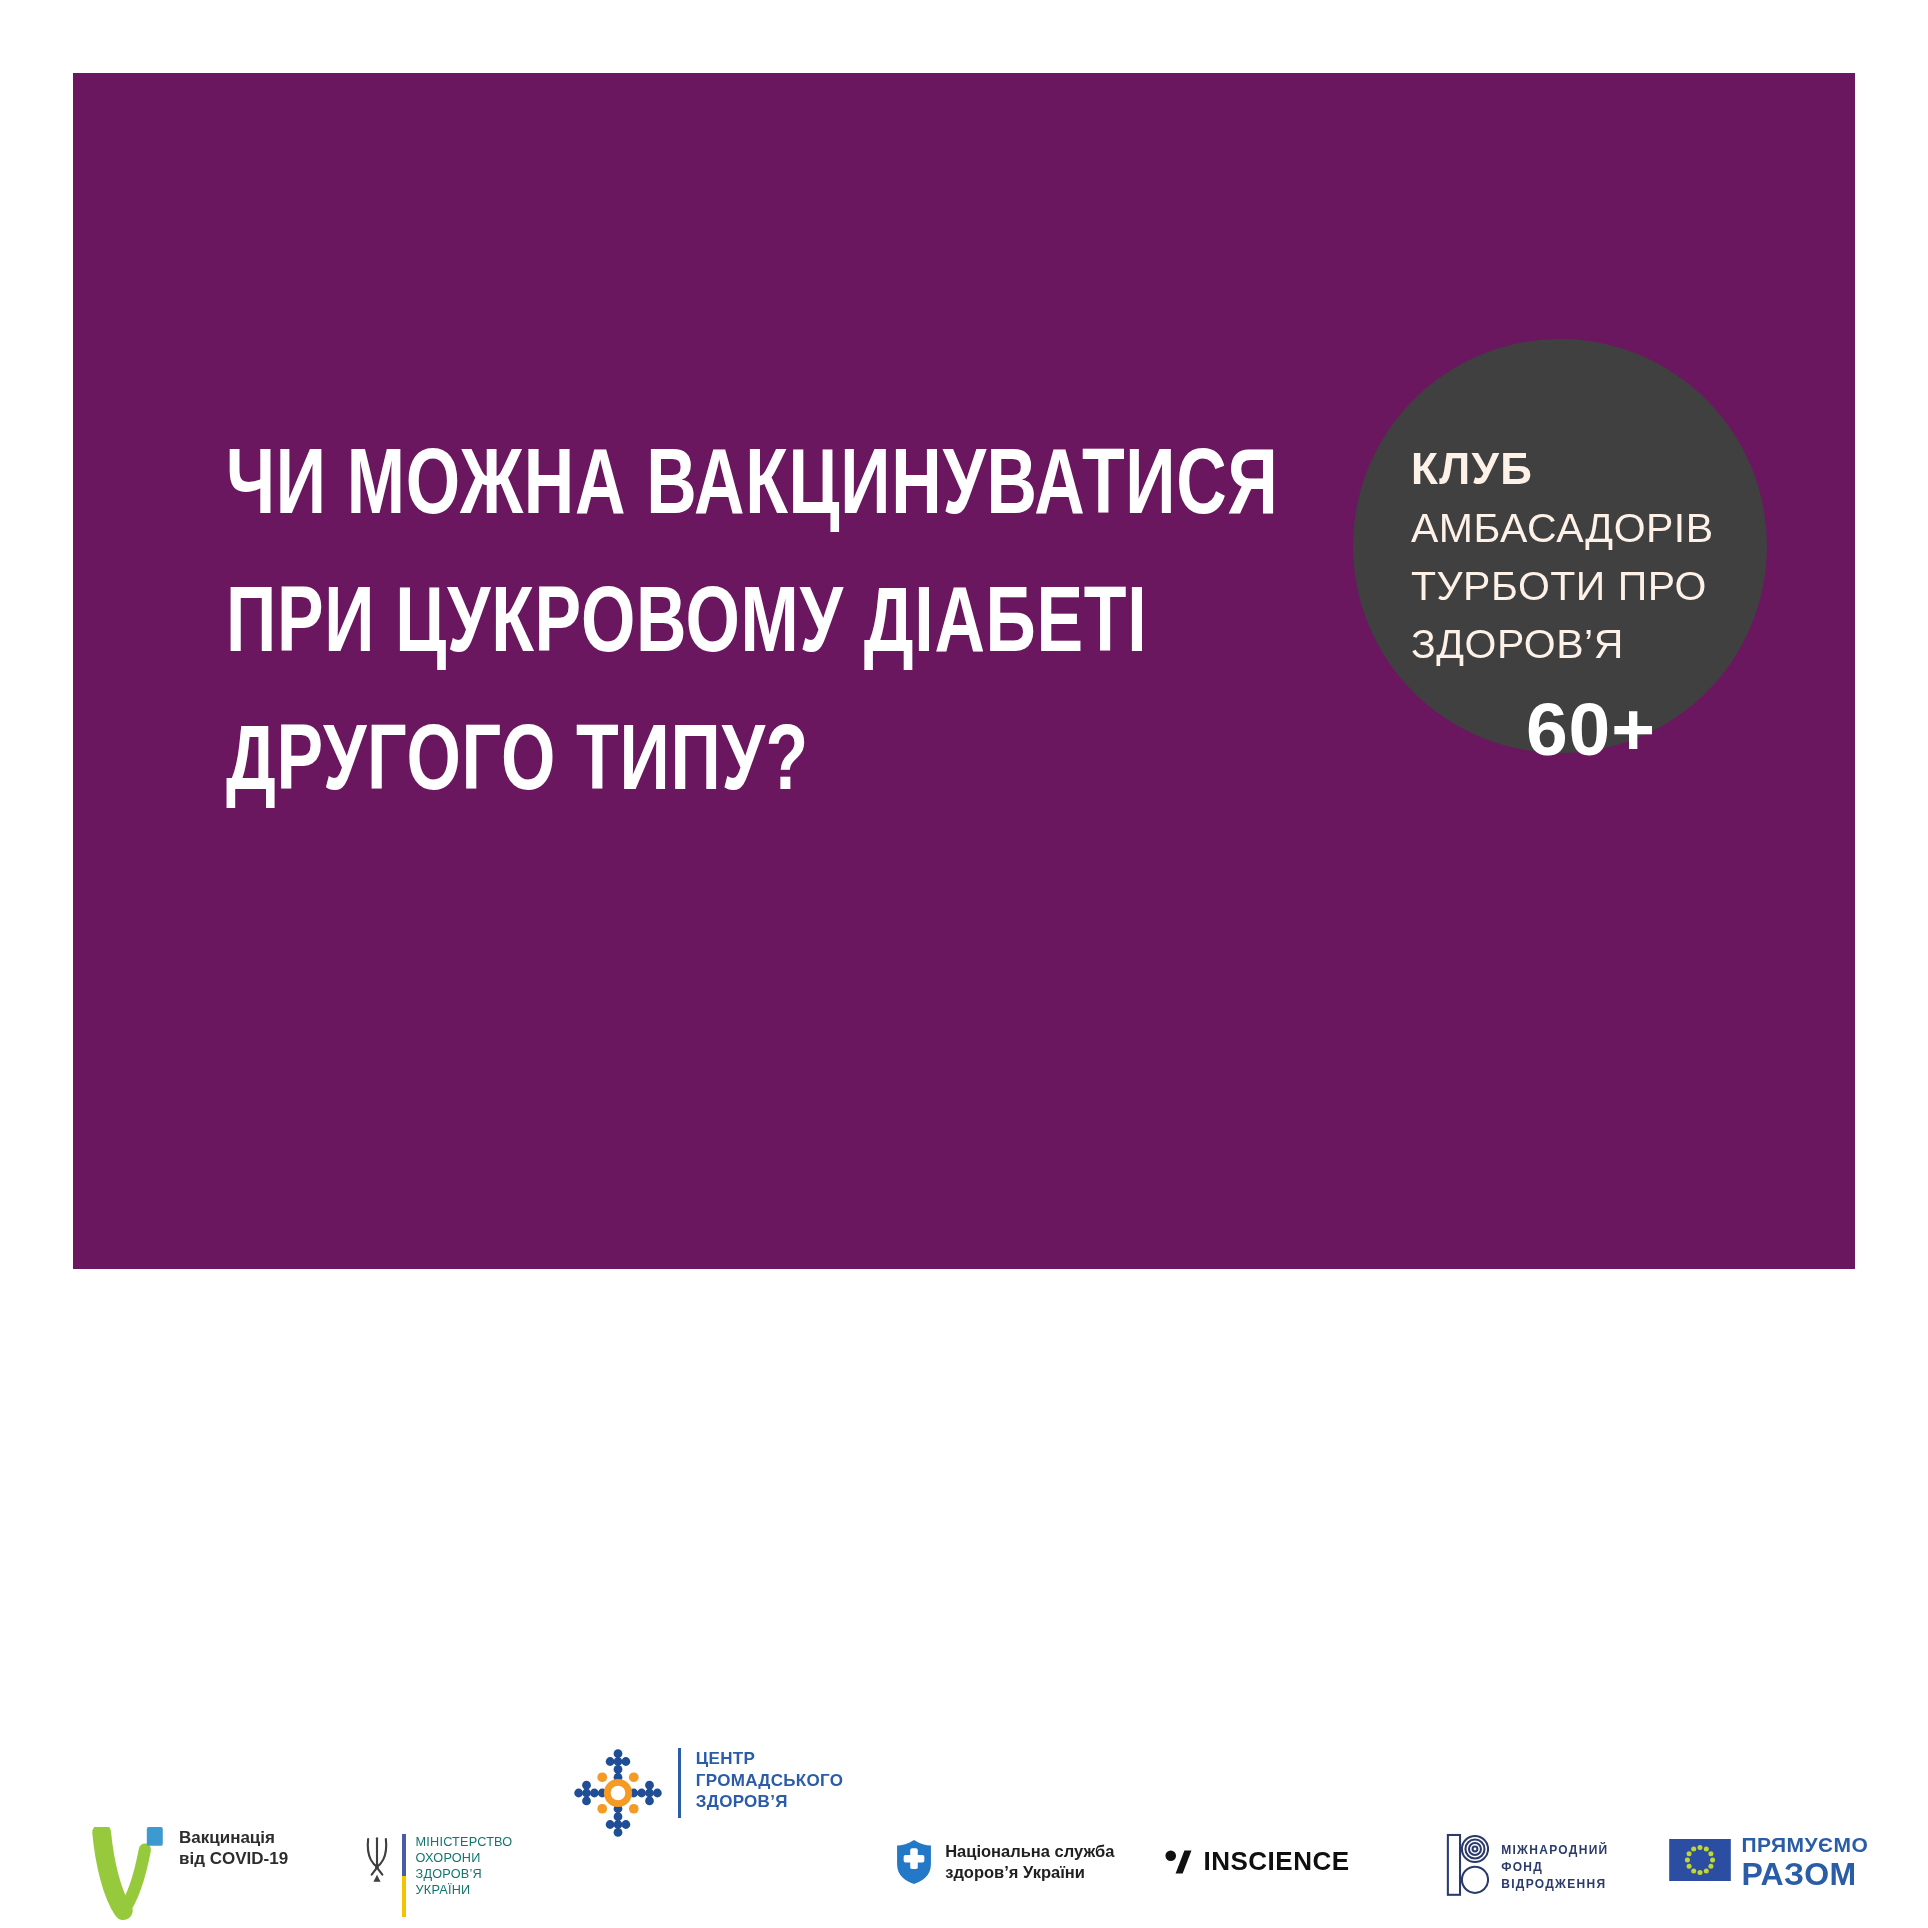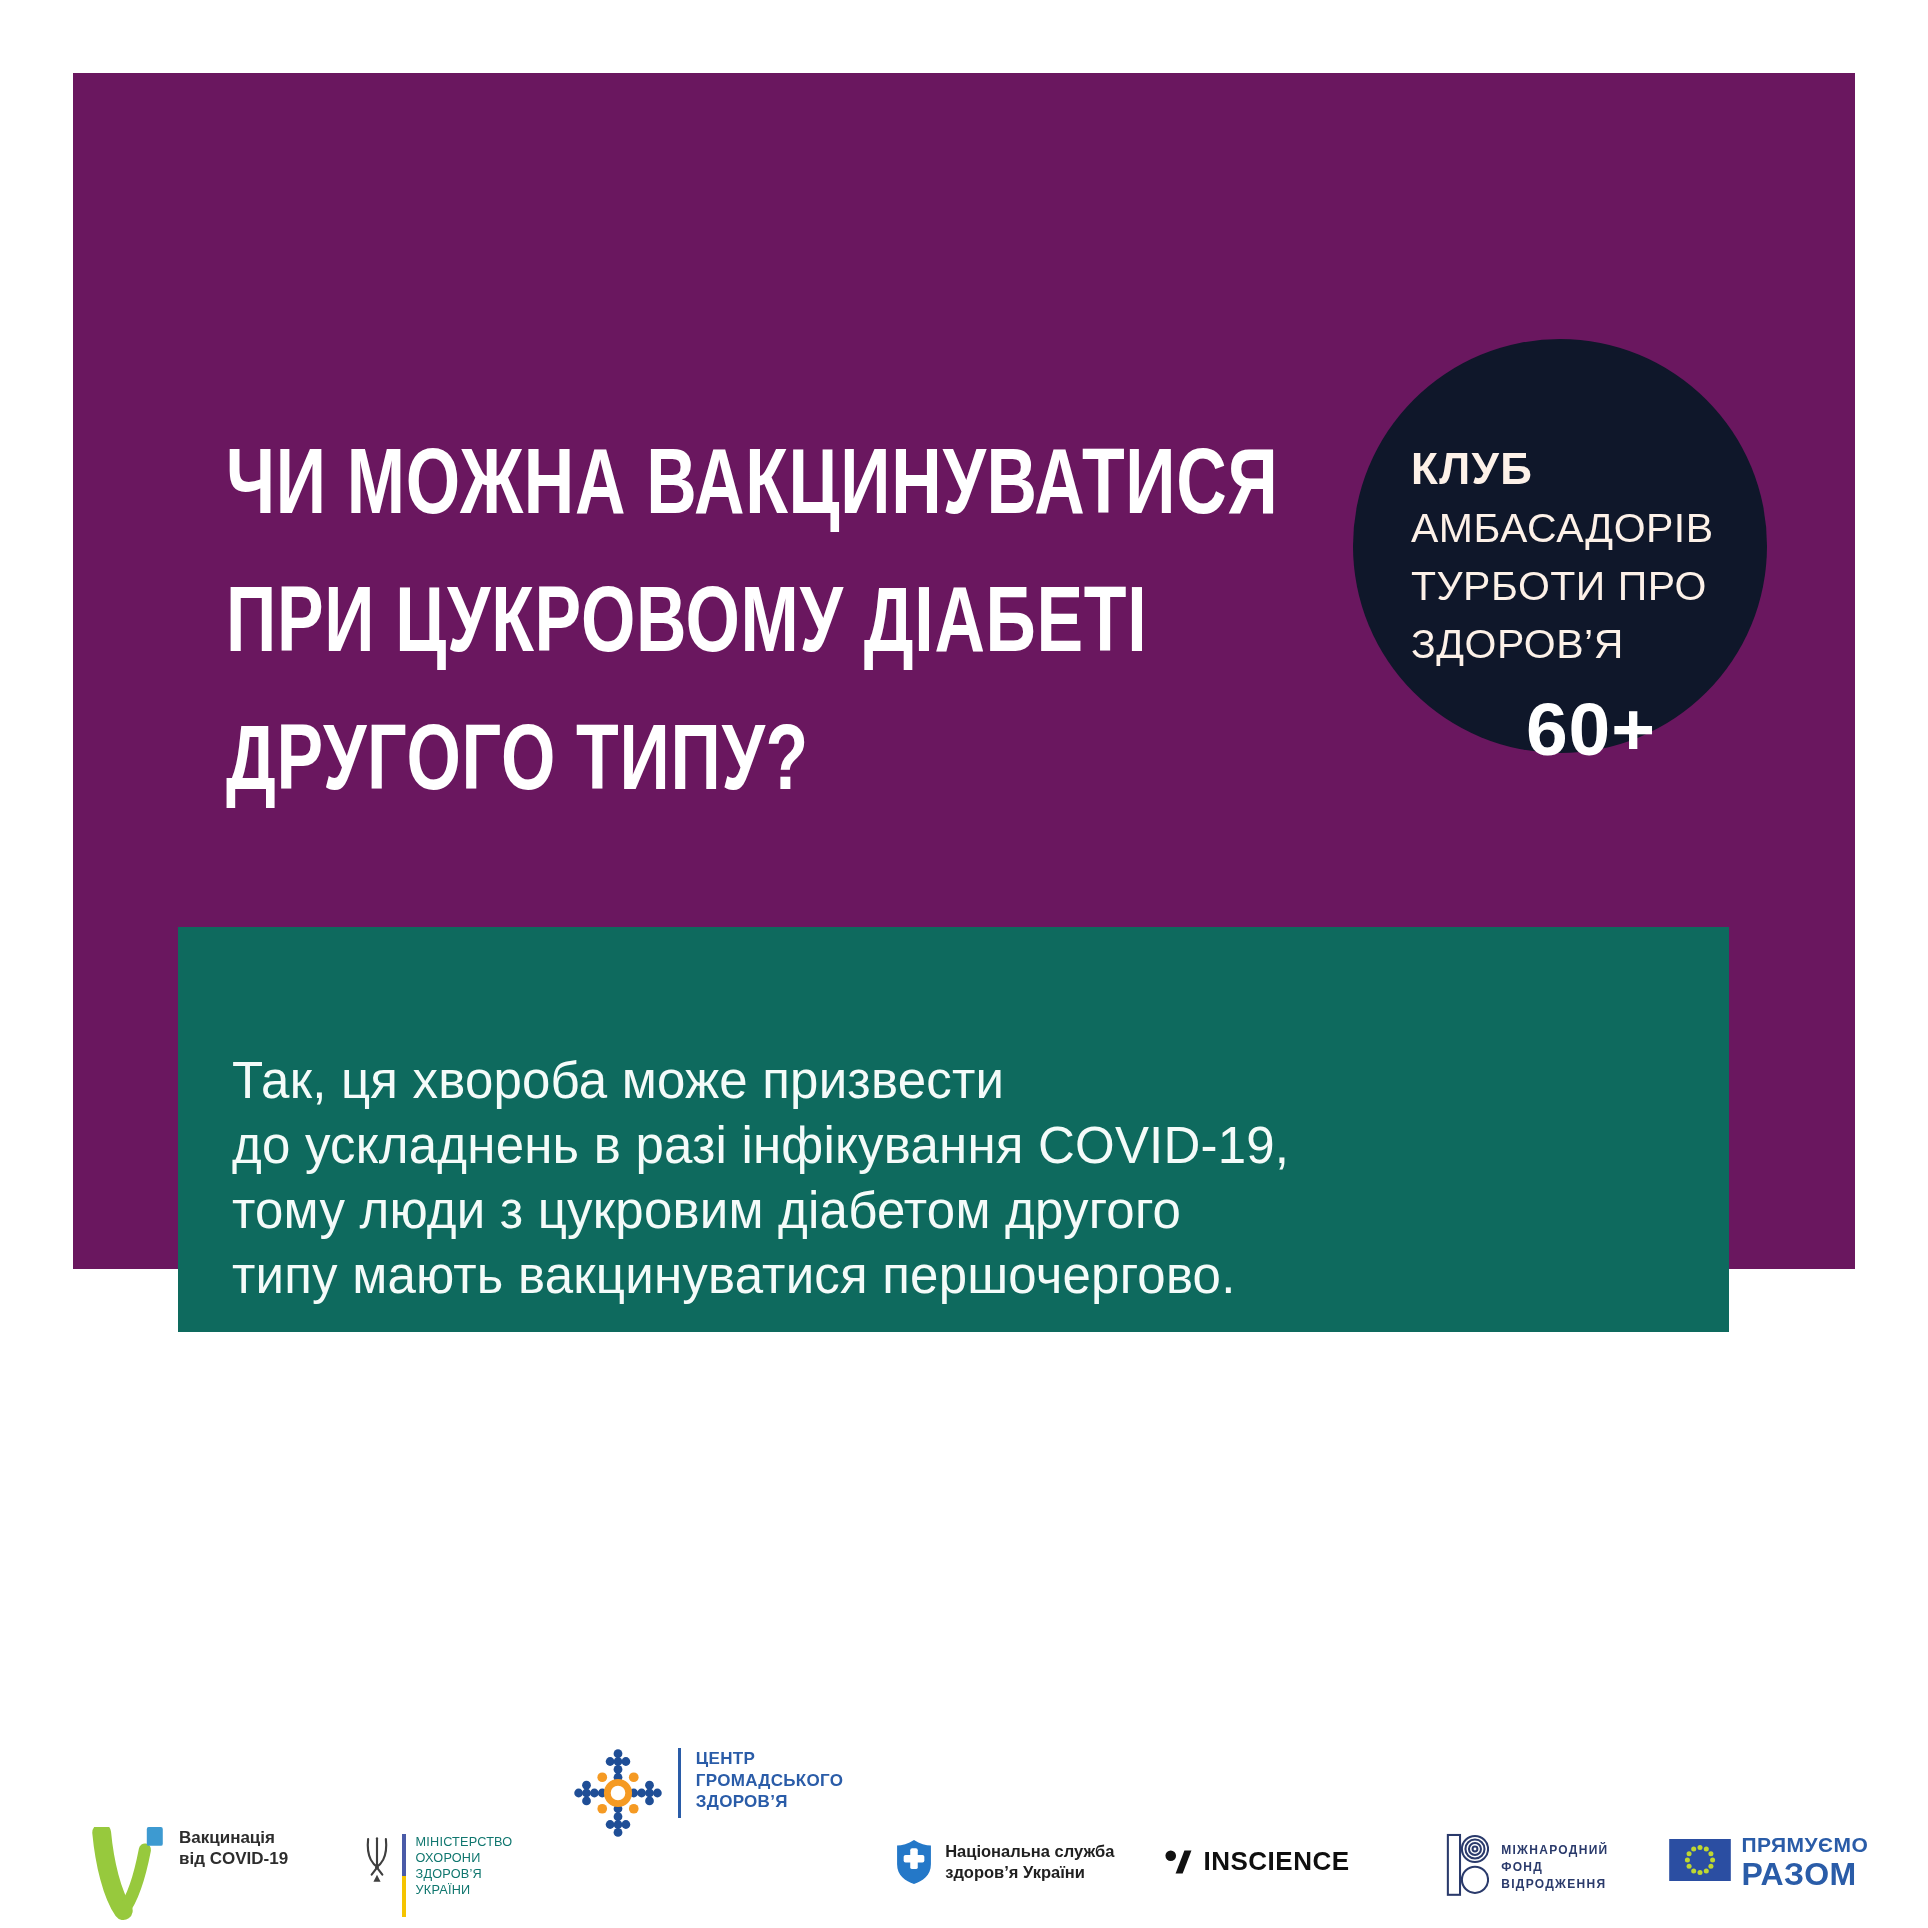--- a/index.html
+++ b/index.html
@@ -6,21 +6,21 @@
   .canvas{position:relative;width:1928px;height:1928px;background:#FFFFFF;overflow:hidden;
           font-family:"Liberation Sans",sans-serif;}
   
   .poster{position:absolute;left:73px;top:73px;width:1782px;height:1196px;background:#6A175F;}
   
   .question{position:absolute;left:226px;top:412px;color:#FFFFFF;font-weight:700;
             font-size:92px;line-height:138px;letter-spacing:0.9px;white-space:nowrap;
             transform:scaleX(0.76);transform-origin:0 0;}
   
   .badge{position:absolute;left:1353px;top:339px;width:414px;height:414px;border-radius:50%;
-         background:#0f172a;color:#FDF1E8;}
+         background:#404040;color:#FDF1E8;}
   .badge-inner{position:absolute;left:58px;top:100px;white-space:nowrap;}
   .badge-title{font-size:44px;font-weight:700;line-height:60px;letter-spacing:1.4px;}
   .badge-line{font-size:41px;font-weight:400;line-height:58px;letter-spacing:0.5px;}
   .badge-age{margin:13px 0 0 115px;font-size:75px;font-weight:700;color:#FFFFFF;letter-spacing:0.9px;}
   
   .answer{position:absolute;left:179px;top:927px;width:1551px;height:405px;background:#0E6A5E;
           box-sizing:border-box;padding:121px 28px 0 54px;color:#F4FBF9;}
   .answer-line{font-size:51px;line-height:65px;letter-spacing:0.2px;white-space:nowrap;}
   
   .logo-group{position:absolute;display:flex;}
@@ -60,26 +60,20 @@
     <div class="badge" style="left:1280px;top:266px;">
       <div class="badge-inner">
         <div class="badge-title">КЛУБ</div>
         <div class="badge-line">АМБАСАДОРІВ</div>
         <div class="badge-line">ТУРБОТИ ПРО</div>
         <div class="badge-line">ЗДОРОВ’Я</div>
         <div class="badge-age">60+</div>
       </div>
     </div>
 
-    <div class="answer" style="left:105px;top:854px;">
-      <div class="answer-line">Так, ця хвороба може призвести</div>
-      <div class="answer-line">до ускладнень в разі інфікування COVID-19,</div>
-      <div class="answer-line">тому люди з цукровим діабетом другого</div>
-      <div class="answer-line">типу мають вакцинуватися першочергово.</div>
-    </div>
   </div>
 
   <div class="logo-group lg-vacc">
     <svg width="72" height="94" viewBox="0 0 76 100">
       <path d="M10 6 C 13 38 21 72 33 89" stroke="#97C93D" stroke-width="20" fill="none" stroke-linecap="round"></path>
       <path d="M33 89 C 43 76 51 50 56 24" stroke="#97C93D" stroke-width="13" fill="none" stroke-linecap="round"></path>
       <rect x="58" y="0" width="17" height="20" rx="2" fill="#3D9AD1"></rect>
     </svg>
     <div class="vacc-text">
       <div>Вакцинація</div>

